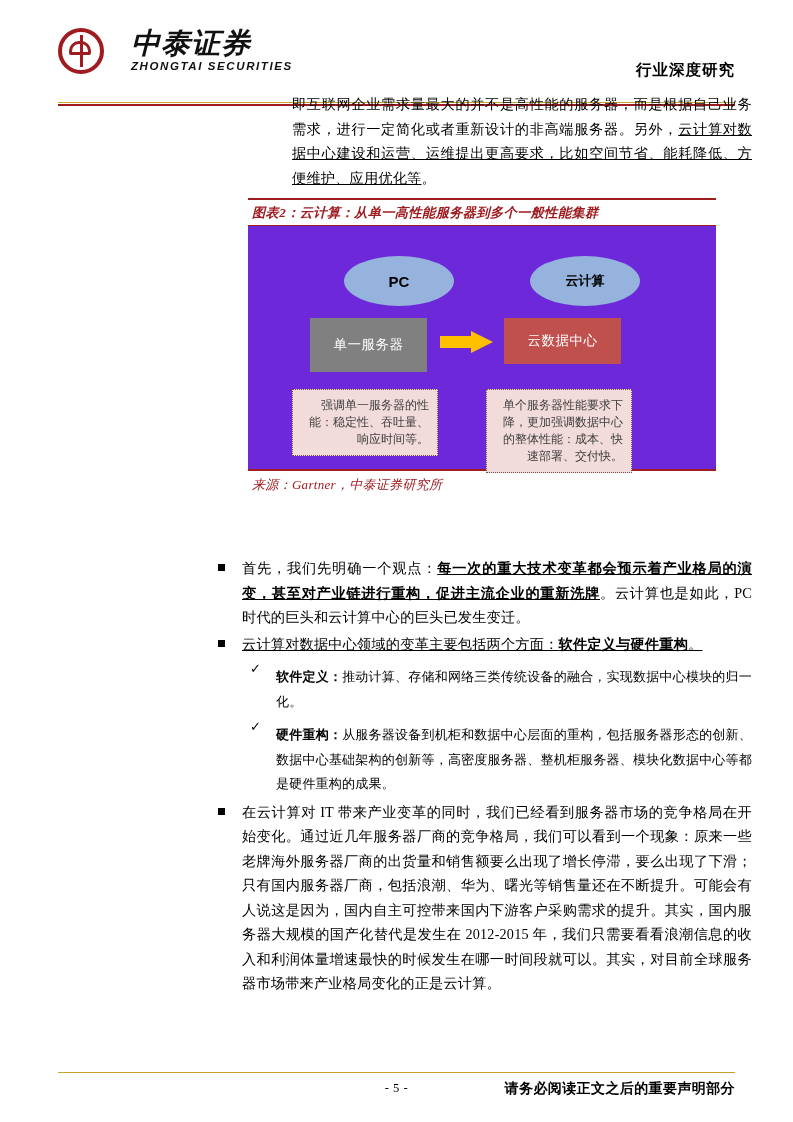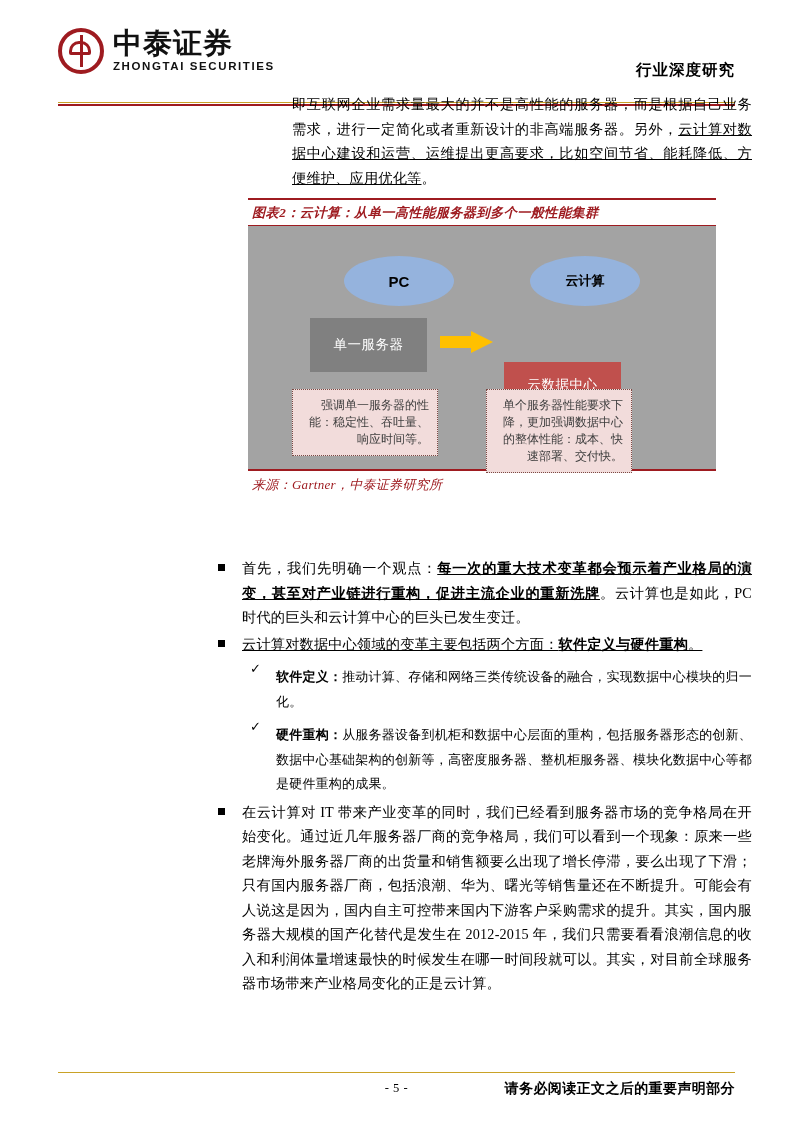--- a/index.html
+++ b/index.html
@@ -27,21 +27,22 @@
     left: 0; right: 0;
     top: 18px;
     height: 74px;
   }
   .logo-wrap {
     position: absolute;
     left: 58px;
     top: 10px;
     display: flex;
     align-items: center;
-    gap: 9px;
+    gap: 27px;
+    font-style: italic;
   }
   .logo-mark {
     width: 46px;
     height: 46px;
     border-radius: 50%;
     border: 4px solid #9E1B20;
     position: relative;
     box-sizing: border-box;
     flex: 0 0 auto;
   }
@@ -155,21 +156,21 @@
     letter-spacing: 0.4px;
     padding: 4px 2px 3px 4px;
   }
   .fig-rule-mid {
     height: 1px;
     background: #9E1B20;
   }
   .fig-canvas {
     position: relative;
     height: 243px;
-    background: #a3a3a3;
+    background: #6d28d9;
   }
   .ellipse {
     position: absolute;
     width: 110px;
     height: 50px;
     border-radius: 50%;
     background: #95B3DD;
     display: flex;
     align-items: center;
     justify-content: center;
@@ -211,21 +212,20 @@
     top: 92px;
     width: 117px;
     height: 46px;
     background: #C0504D;
     color: #ffffff;
     display: flex;
     align-items: center;
     justify-content: center;
     font-size: 13.5px;
     letter-spacing: 0.5px;
-    margin-top: 44px;
   }
   .arrow {
     position: absolute;
     left: 192px;
     top: 105px;
     width: 54px;
     height: 22px;
   }
   .arrow-body {
     position: absolute;

